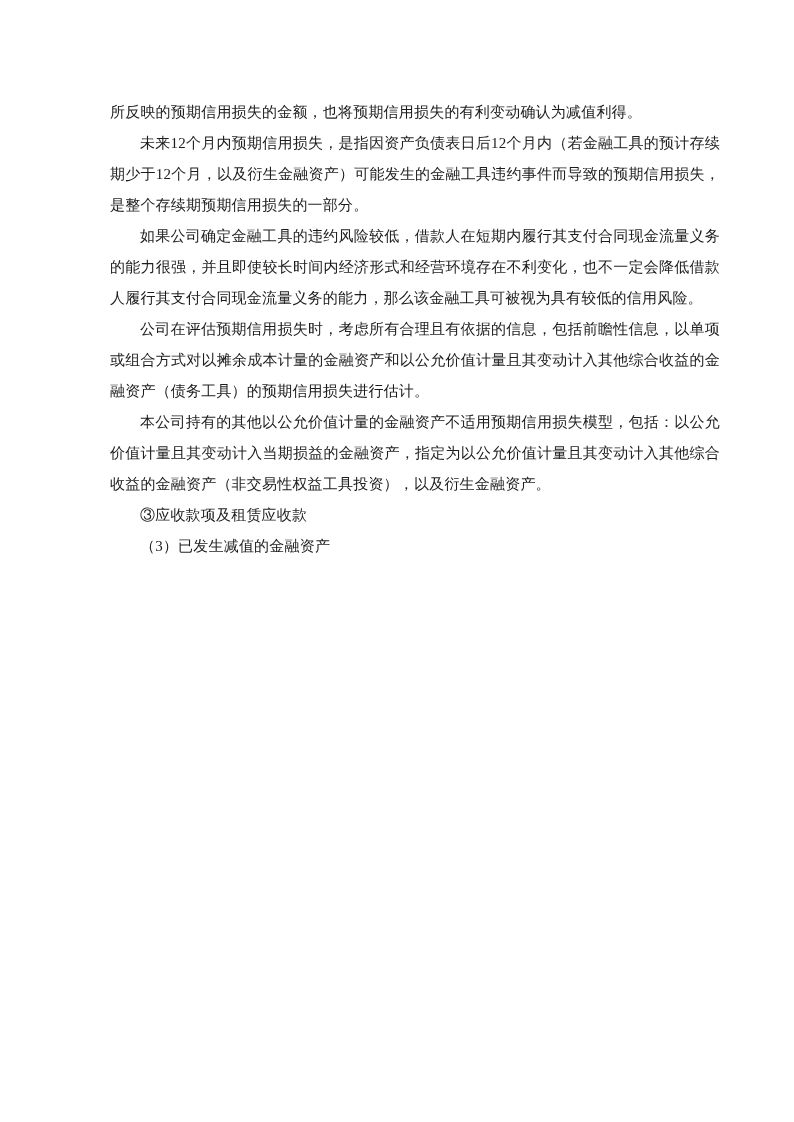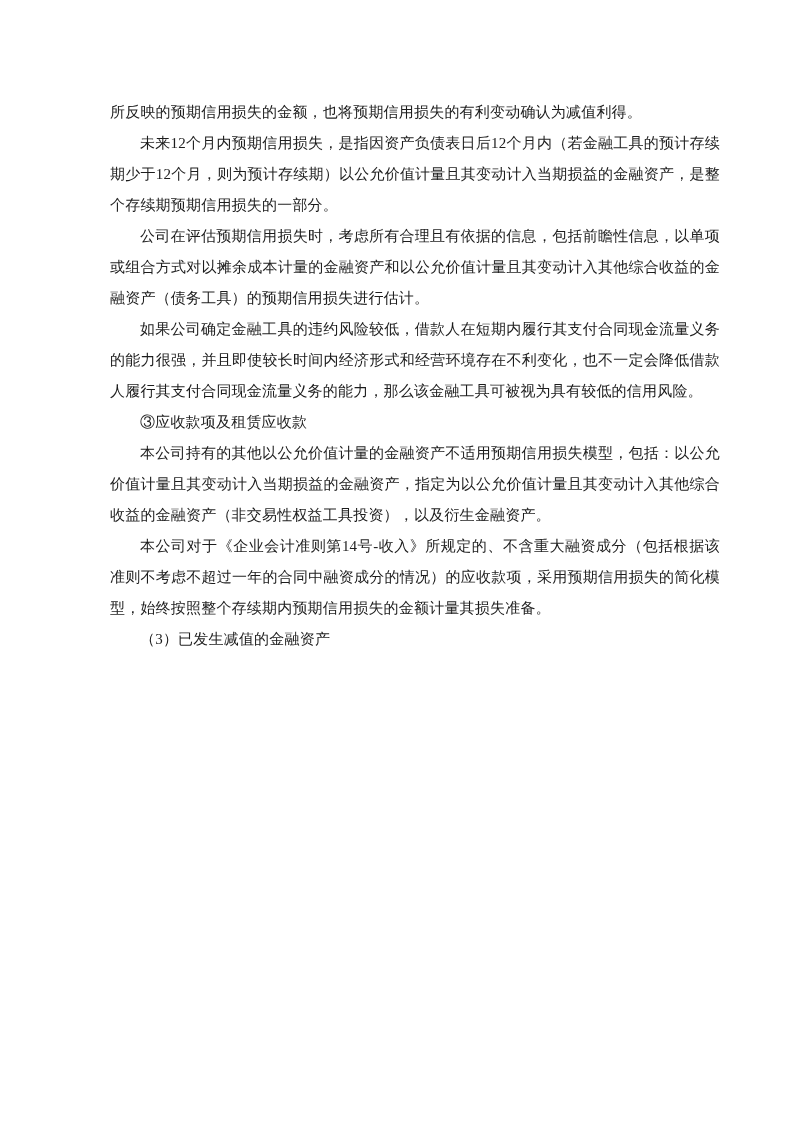--- a/index.html
+++ b/index.html
@@ -44,24 +44,23 @@
     font-size: 14px;
     color: #404040;
   }
 </style>
 </head>
 <body>
 
 <div class="page">
   <div class="content">
     <p class="para no-indent">所反映的预期信用损失的金额，也将预期信用损失的有利变动确认为减值利得。</p>
-    <p class="para">未来12个月内预期信用损失，是指因资产负债表日后12个月内（若金融工具的预计存续期少于12个月，则为预计存续期）以公允价值计量且其变动计入当期损益的金融资产，是整个存续期预期信用损失的一部分。</p>
+    <p class="para">未来12个月内预期信用损失，是指因资产负债表日后12个月内（若金融工具的预计存续期少于12个月，以及衍生金融资产）可能发生的金融工具违约事件而导致的预期信用损失，是整个存续期预期信用损失的一部分。</p>
+    <p class="para">如果公司确定金融工具的违约风险较低，借款人在短期内履行其支付合同现金流量义务的能力很强，并且即使较长时间内经济形式和经营环境存在不利变化，也不一定会降低借款人履行其支付合同现金流量义务的能力，那么该金融工具可被视为具有较低的信用风险。</p>
     <p class="para">公司在评估预期信用损失时，考虑所有合理且有依据的信息，包括前瞻性信息，以单项或组合方式对以摊余成本计量的金融资产和以公允价值计量且其变动计入其他综合收益的金融资产（债务工具）的预期信用损失进行估计。</p>
-    <p class="para">如果公司确定金融工具的违约风险较低，借款人在短期内履行其支付合同现金流量义务的能力很强，并且即使较长时间内经济形式和经营环境存在不利变化，也不一定会降低借款人履行其支付合同现金流量义务的能力，那么该金融工具可被视为具有较低的信用风险。</p>
+    <p class="para">本公司持有的其他以公允价值计量的金融资产不适用预期信用损失模型，包括：以公允价值计量且其变动计入当期损益的金融资产，指定为以公允价值计量且其变动计入其他综合收益的金融资产（非交易性权益工具投资），以及衍生金融资产。</p>
     <p class="para">③应收款项及租赁应收款</p>
-    <p class="para">本公司持有的其他以公允价值计量的金融资产不适用预期信用损失模型，包括：以公允价值计量且其变动计入当期损益的金融资产，指定为以公允价值计量且其变动计入其他综合收益的金融资产（非交易性权益工具投资），以及衍生金融资产。</p>
-    <p class="para">本公司对于《企业会计准则第14号-收入》所规定的、不含重大融资成分（包括根据该准则不考虑不超过一年的合同中融资成分的情况）的应收款项，采用预期信用损失的简化模型，始终按照整个存续期内预期信用损失的金额计量其损失准备。</p>
     <p class="para">（3）已发生减值的金融资产</p>
   </div>
   <div class="footer">
     <span>14</span>
   </div>
 </div>
 
 </body></html>

